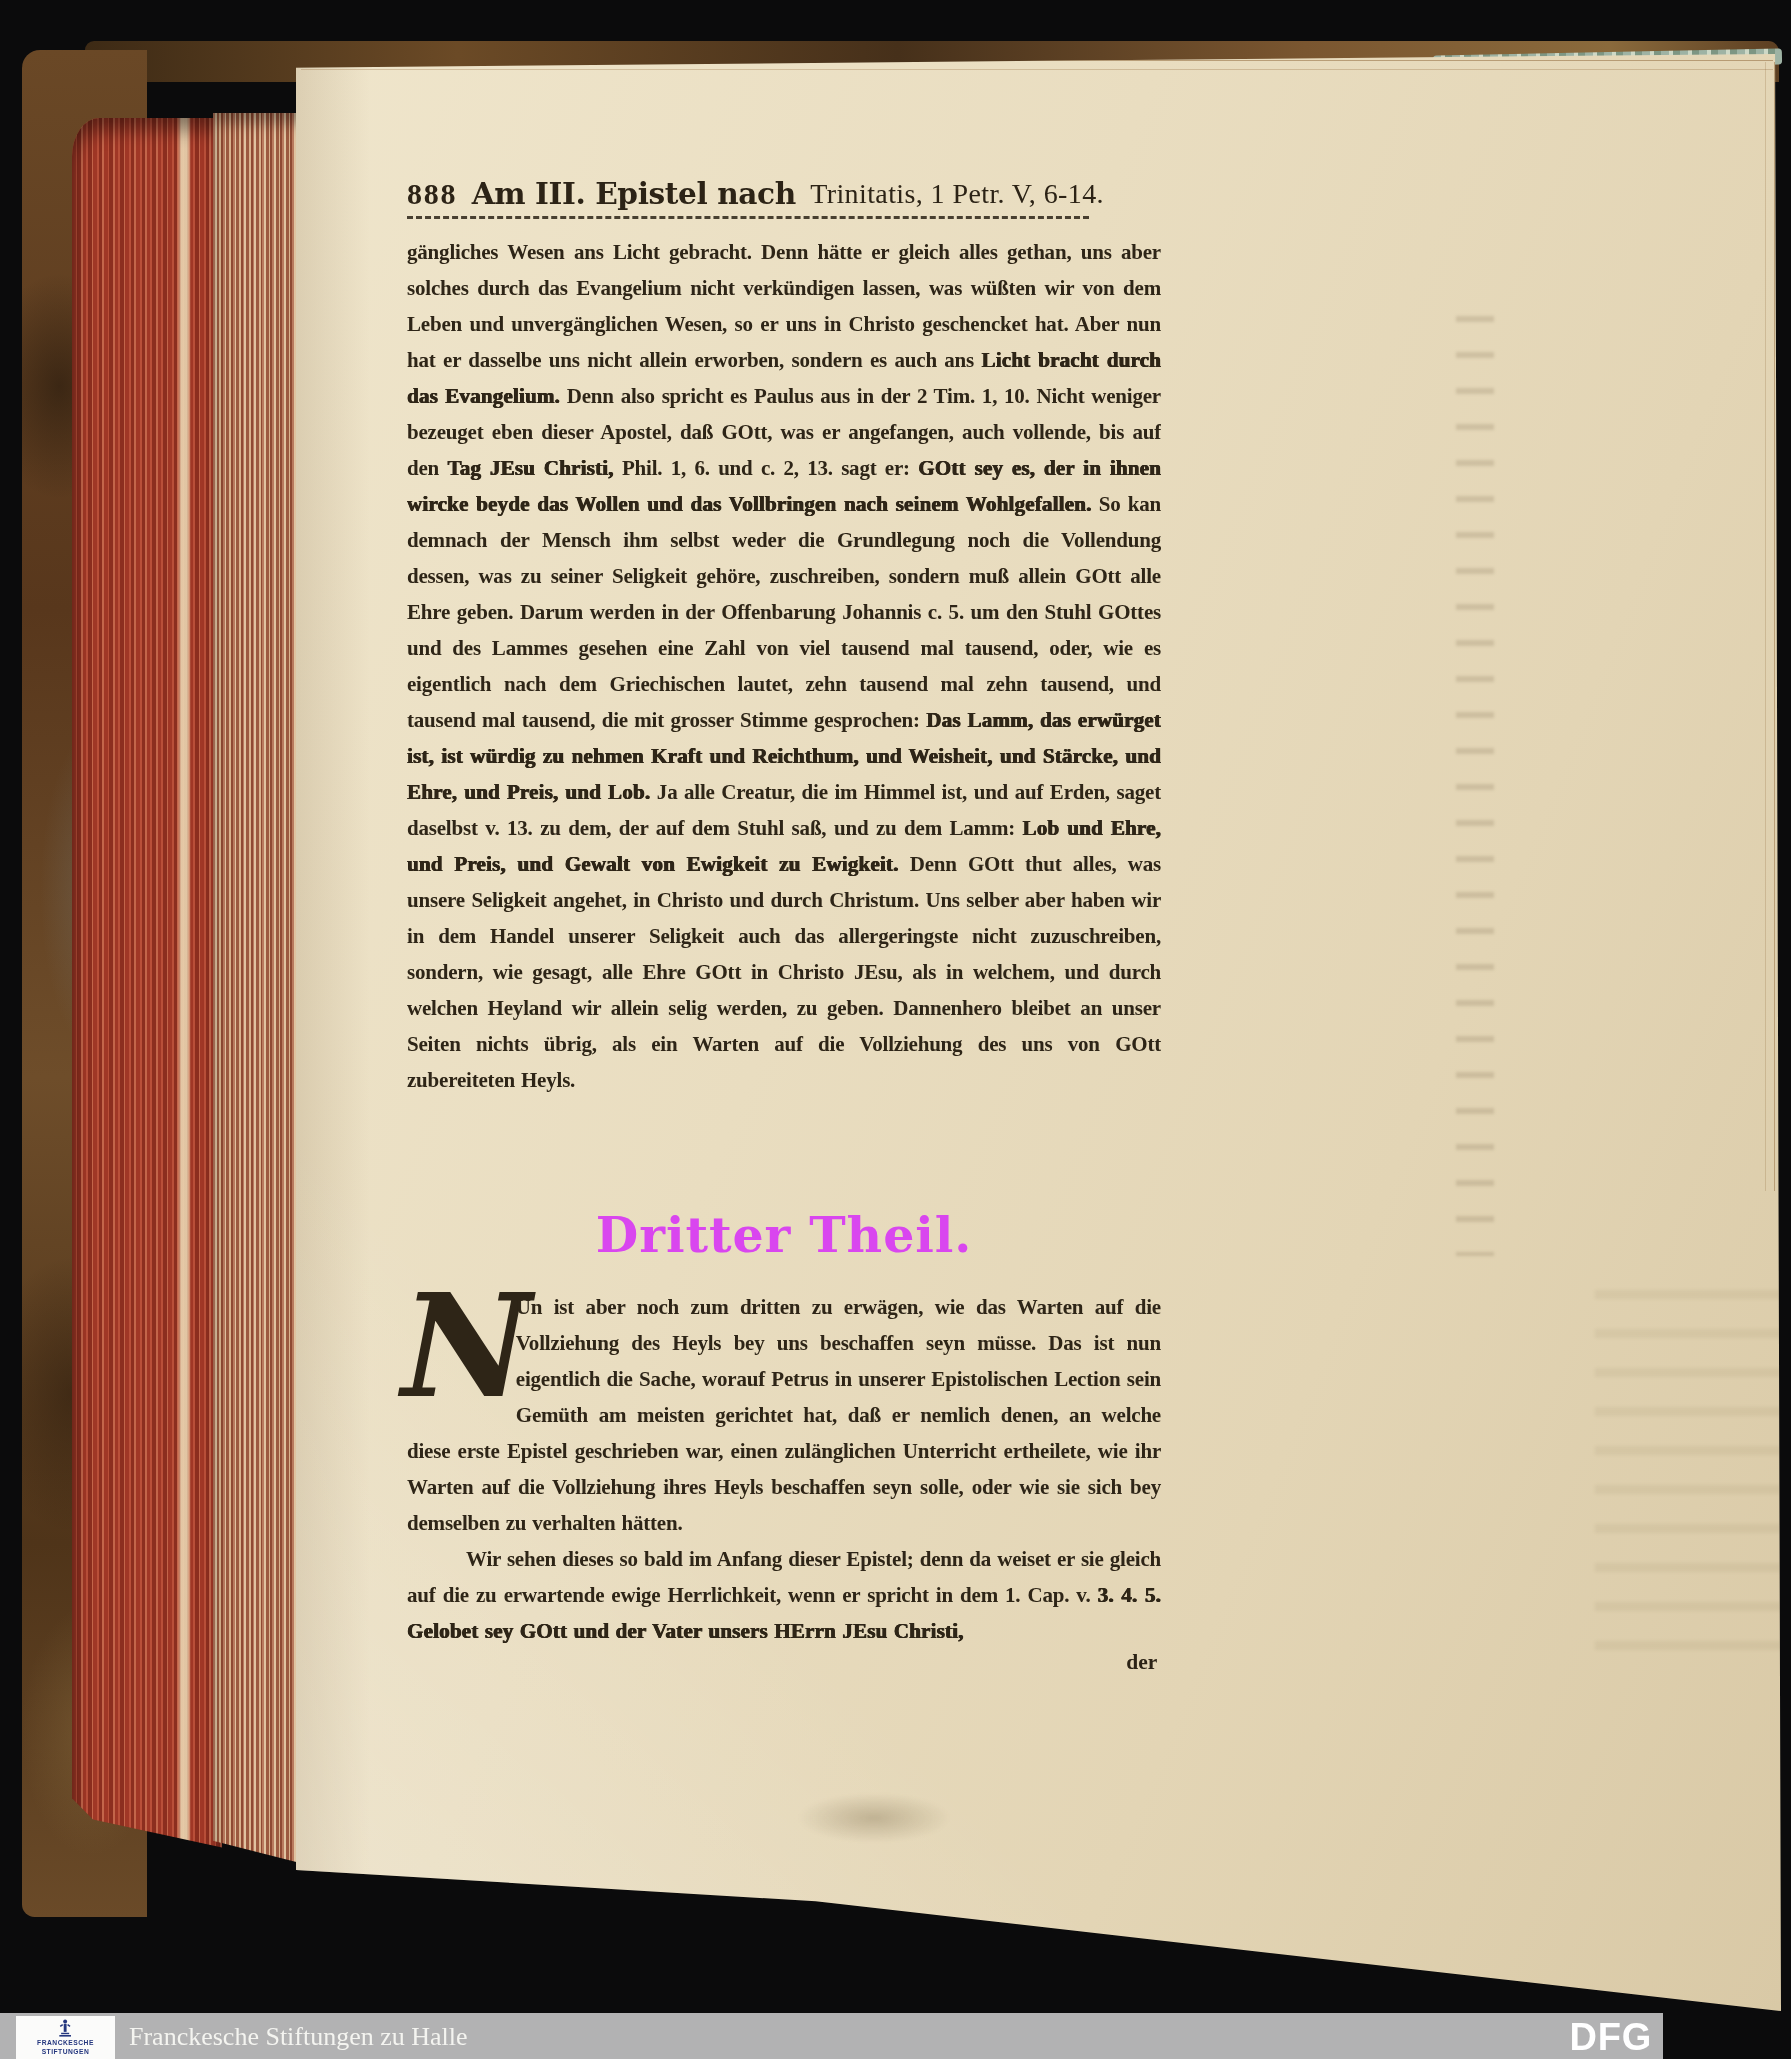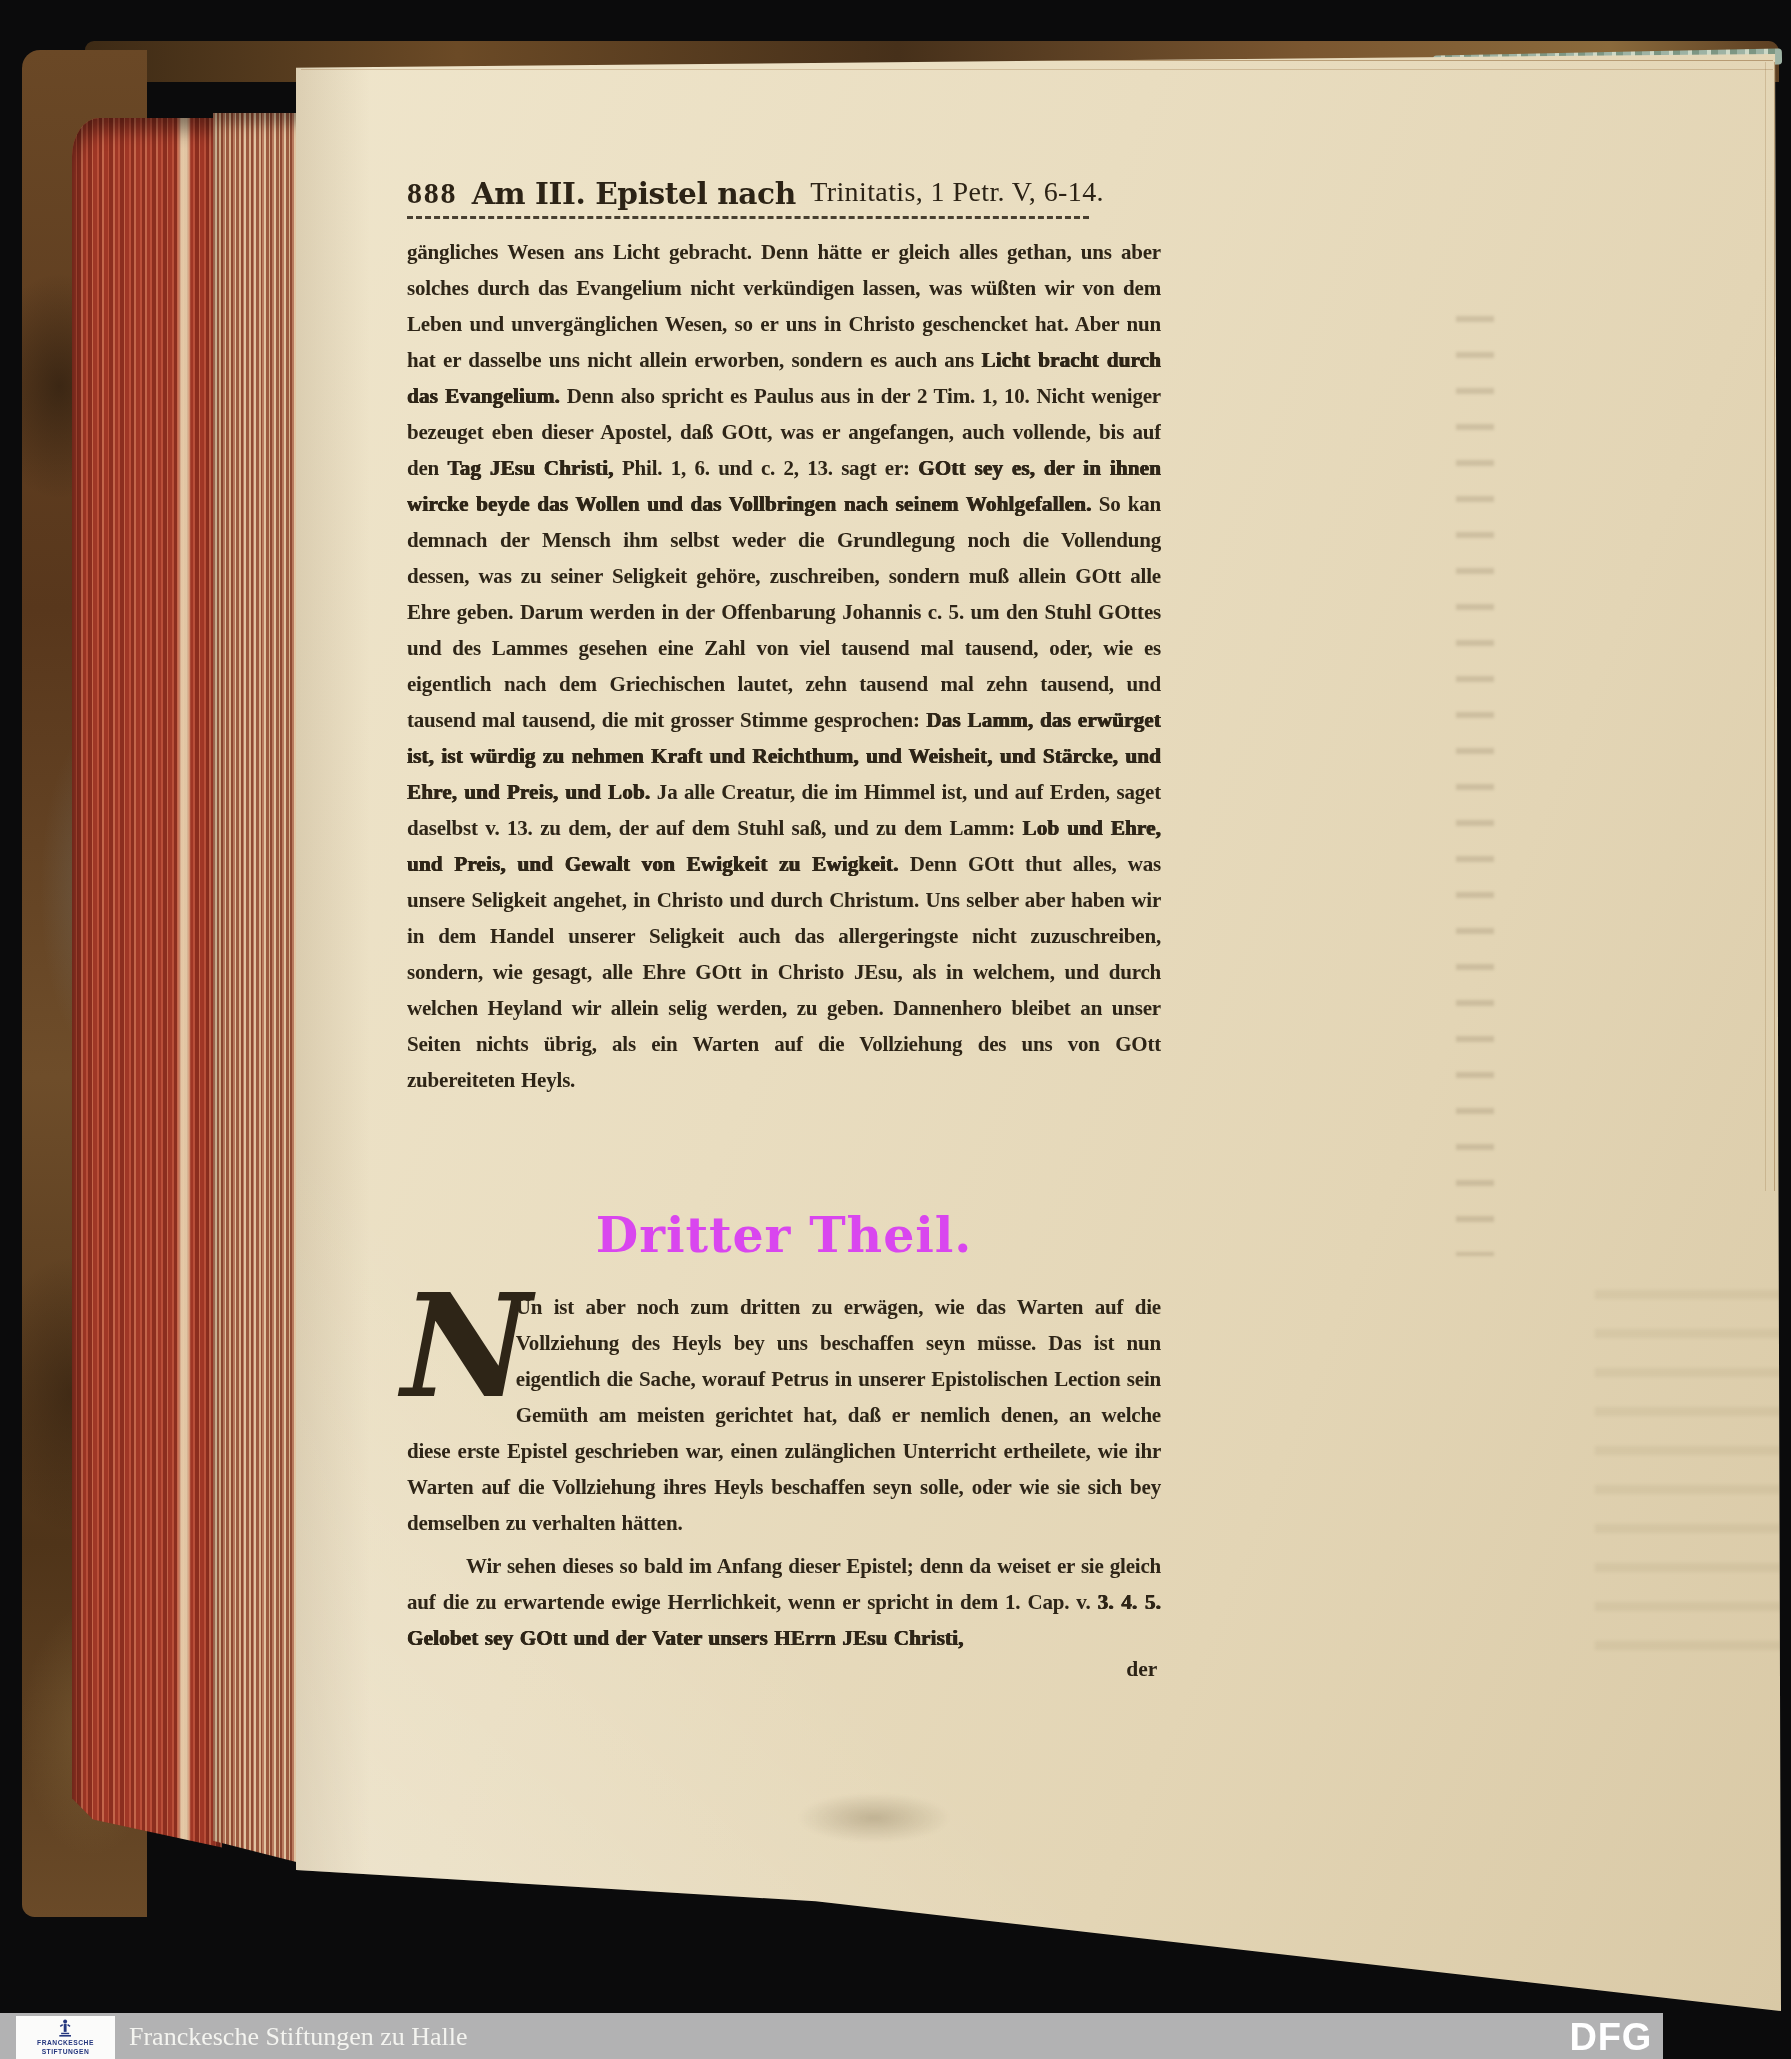--- a/index.html
+++ b/index.html
@@ -60,36 +60,36 @@
     border-right:1.8px solid rgba(146,108,62,.5);border-left:0.9px solid rgba(146,108,62,.25);}
   .smudge{position:absolute;filter:blur(1.8px);pointer-events:none;}
   .bleed-col{left:1160px;top:262px;width:38px;height:940px;
     background:repeating-linear-gradient(180deg, rgba(90,70,40,.16) 0 6.3px, transparent 6.3px 36px);}
   .bleed-mid{left:502px;top:1739px;width:152px;height:50px;
     background:radial-gradient(closest-side, rgba(95,78,45,.28), transparent);}
   .bleed-right{left:1299px;top:1236px;width:376px;height:376px;
     background:repeating-linear-gradient(180deg, rgba(95,78,45,.07) 0 9px, transparent 9px 39px);}
   
   .content{position:absolute;left:407px;top:176px;width:754px;color:#2c2316;}
-  .hdr{display:flex;align-items:flex-start;gap:14.3px;white-space:nowrap;}
+  .hdr{display:flex;align-items:center;gap:14.3px;white-space:nowrap;}
   .hdr .num{font-size:30px;font-weight:bold;letter-spacing:1.8px;}
   .hdr .bl{font-size:29.6px;font-weight:bold;font-family:"DejaVu Serif",serif;letter-spacing:-0.4px;}
   .hdr .rom{font-size:28px;font-weight:normal;letter-spacing:0.4px;}
   .hdr-rule{margin-top:5.4px;width:682px;border-bottom:3.6px dashed rgba(44,35,22,.85);}
   .para{font-size:21px;line-height:36px;text-align:justify;letter-spacing:-0.2px;
     word-spacing:0.9px;font-weight:bold;color:#2e2517;}
   .p1{margin-top:14.3px;height:938px;overflow:hidden;}
   .emph{text-shadow:0.6px 0 currentColor, -0.3px 0 currentColor;letter-spacing:0.2px;}
   .section-heading{margin-top:34px;text-align:center;font-size:49px;font-weight:bold;
     font-family:"DejaVu Serif",serif;letter-spacing:0.9px;color:#d946ef;}
   .p2{margin-top:25px;}
   .dropcap{float:left;font-family:"DejaVu Serif",serif;font-style:italic;font-weight:bold;
     font-size:142px;line-height:100px;width:107px;height:109px;margin:7.2px 7.2px 0 -5.4px;
     text-align:center;color:#2e2517;}
-  .p3{margin-top:7px;text-indent:59px;}
+  .p3{margin-top:0;text-indent:59px;}
   .catchword{margin-top:1.8px;text-align:right;font-size:21.5px;font-weight:bold;padding-right:3.6px;}
   
   .footer{position:absolute;left:0;bottom:0;width:1663px;height:47px;background:#b2b2b3;}
   .logo-box{position:absolute;left:16px;top:2.7px;width:99px;height:44px;background:#fbfbfa;
     display:flex;flex-direction:column;align-items:center;justify-content:center;gap:0.9px;}
   .logo-mark{width:14.3px;height:19.7px;}
   .logo-text{font-family:"Liberation Sans",sans-serif;font-size:6.7px;line-height:1.3;
     color:#24367e;letter-spacing:0.5px;text-align:center;font-weight:bold;}
   .institution{position:absolute;left:129px;top:50%;transform:translateY(-50%);
     color:#f4f4f0;font-size:26px;font-family:"Liberation Serif",serif;}

